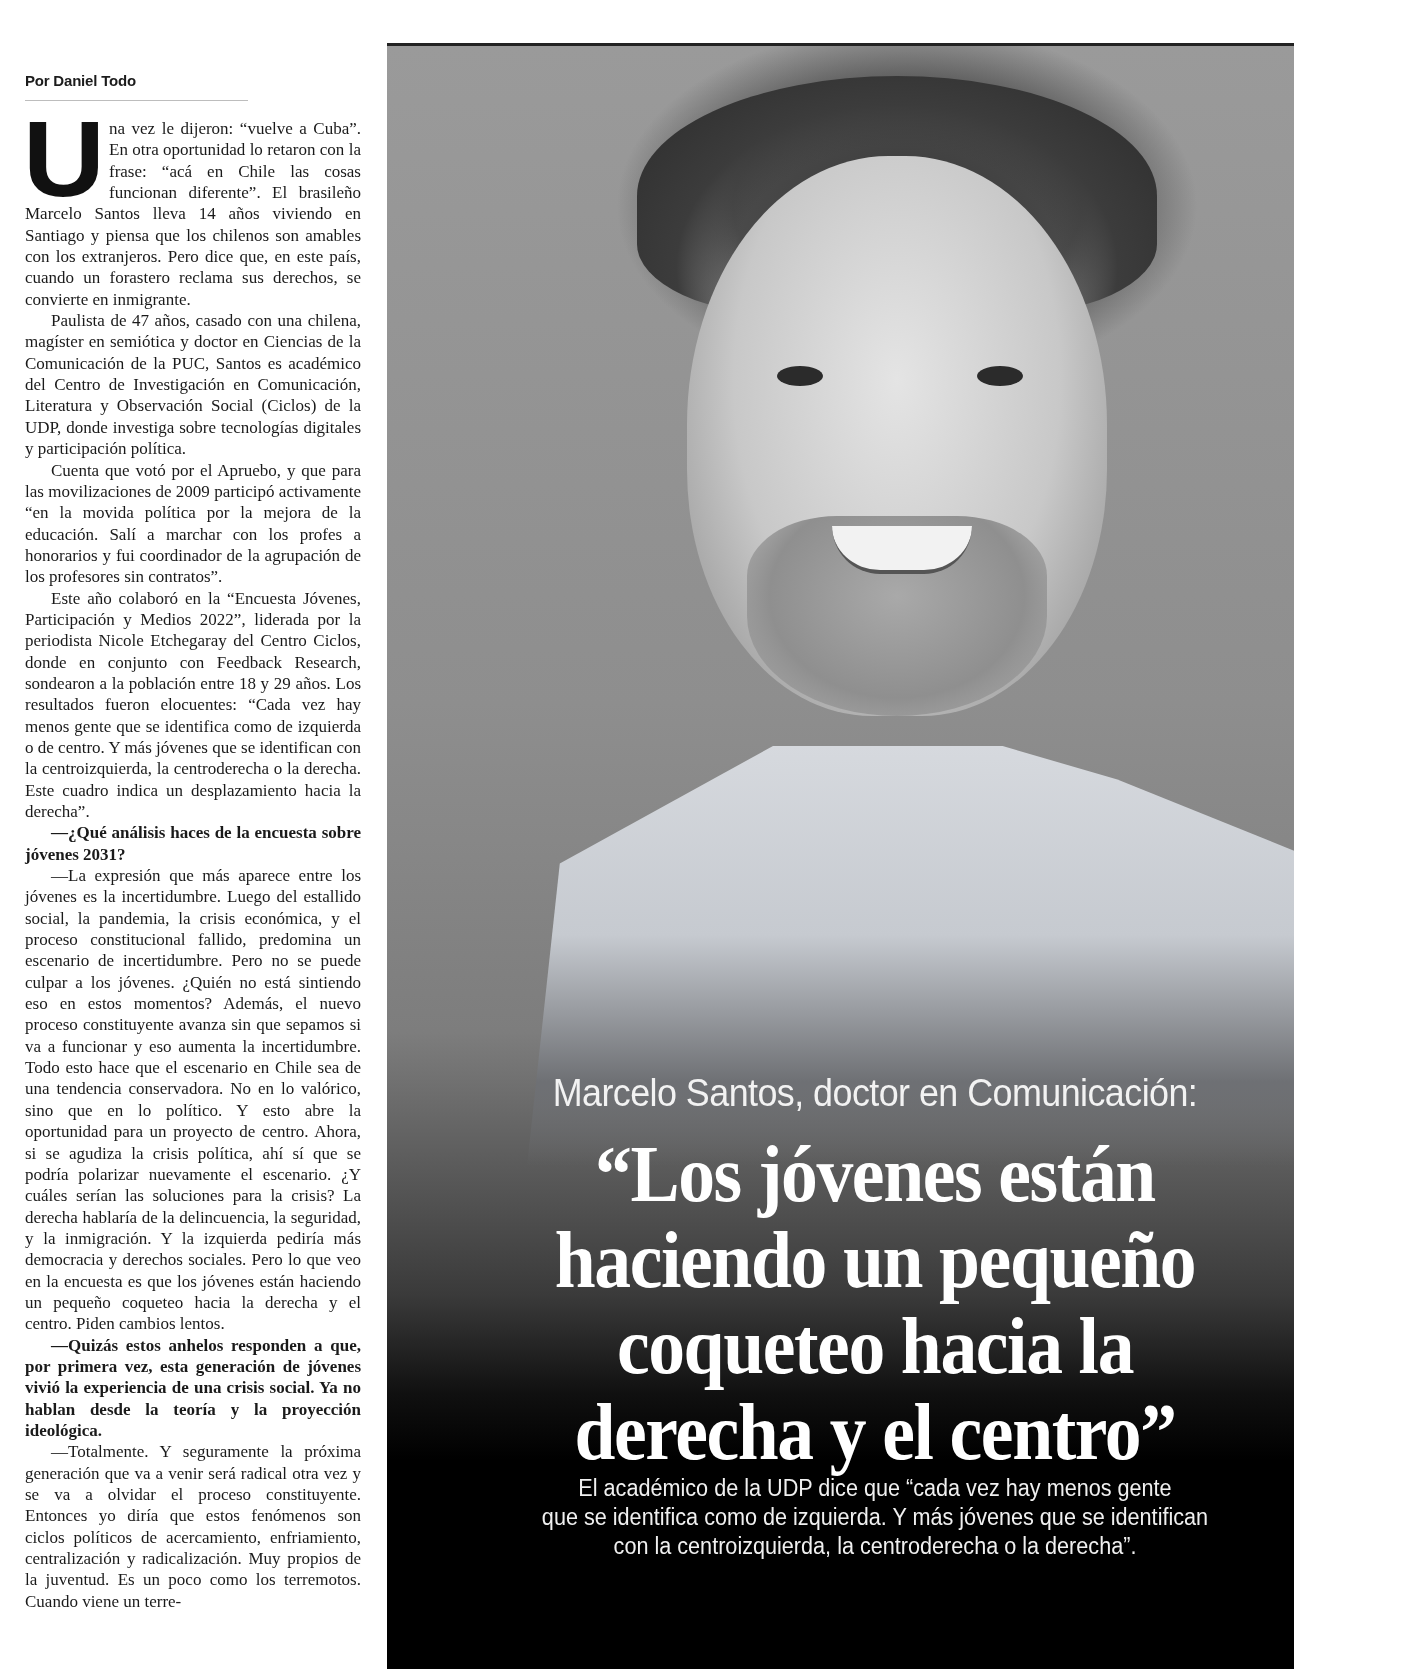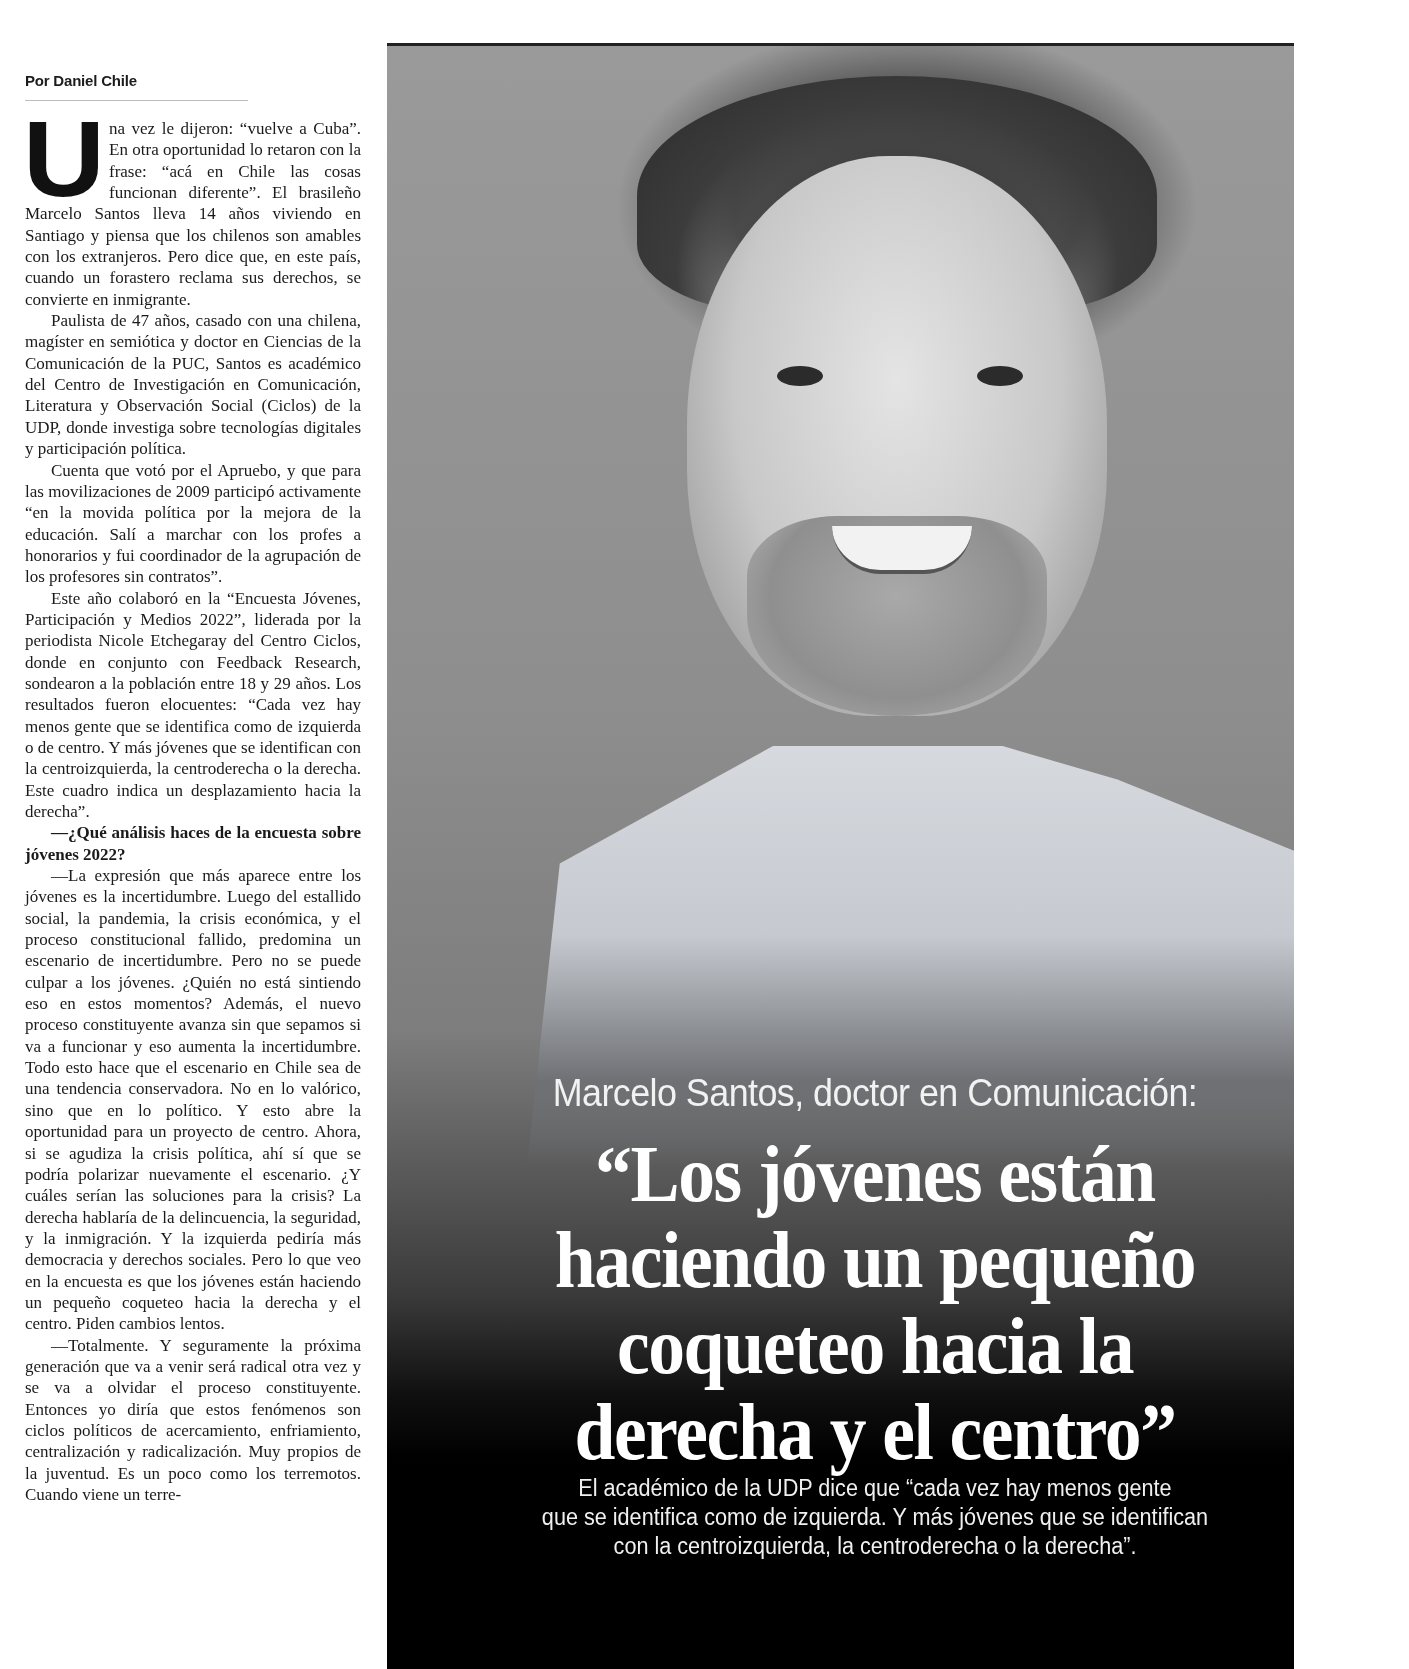--- a/index.html
+++ b/index.html
@@ -33,29 +33,30 @@
   .caption-kicker { position:absolute; left:0; width:976px; top:1025px; text-align:center; font-family:"Liberation Sans", sans-serif; font-size:39px; color:#f2f2f2; font-weight:normal; letter-spacing:-0.6px; transform:scaleX(0.92); }
   .headline { position:absolute; left:0; width:976px; top:1085px; text-align:center; font-family:"Liberation Serif", serif; font-weight:bold; font-size:80px; line-height:86px; color:#ffffff; letter-spacing:-1.5px; transform:scaleX(0.92); }
   .headline span { display:block; }
   .dek { position:absolute; left:0; width:976px; top:1428px; text-align:center; font-family:"Liberation Sans", sans-serif; font-size:23px; line-height:29px; color:#f0f0f0; transform:scaleX(0.94); }
   .dek span { display:block; }
 </style>
 </head>
 <body>
 
 <div class="left-col">
-  <p class="byline">Por Daniel Chile</p>
+  <p class="byline">Por Daniel Todo</p>
   <div class="byline-rule"></div>
   <div class="body-text">
     <p class="first"><span class="dropcap">U</span><span>na vez le dijeron: “vuelve a Cuba”. En otra oportunidad lo retaron con la frase: “acá en Chile las cosas funcionan diferente”. El brasileño Marcelo Santos lleva 14 años viviendo en Santiago y piensa que los chilenos son amables con los extranjeros. Pero dice que, en este país, cuando un forastero reclama sus derechos, se convierte en inmigrante.</span></p>
     <p>Paulista de 47 años, casado con una chilena, magíster en semiótica y doctor en Ciencias de la Comunicación de la PUC, Santos es académico del Centro de Investigación en Comunicación, Literatura y Observación Social (Ciclos) de la UDP, donde investiga sobre tecnologías digitales y participación política.</p>
     <p>Cuenta que votó por el Apruebo, y que para las movilizaciones de 2009 participó activamente “en la movida política por la mejora de la educación. Salí a marchar con los profes a honorarios y fui coordinador de la agrupación de los profesores sin contratos”.</p>
     <p>Este año colaboró en la “Encuesta Jóvenes, Participación y Medios 2022”, liderada por la periodista Nicole Etchegaray del Centro Ciclos, donde en conjunto con Feedback Research, sondearon a la población entre 18 y 29 años. Los resultados fueron elocuentes: “Cada vez hay menos gente que se identifica como de izquierda o de centro. Y más jóvenes que se identifican con la centroizquierda, la centroderecha o la derecha. Este cuadro indica un desplazamiento hacia la derecha”.</p>
-    <p class="q">—¿Qué análisis haces de la encuesta sobre jóvenes 2022?</p>
+    <p class="q">—¿Qué análisis haces de la encuesta sobre jóvenes 2031?</p>
     <p>—La expresión que más aparece entre los jóvenes es la incertidumbre. Luego del estallido social, la pandemia, la crisis económica, y el proceso constitucional fallido, predomina un escenario de incertidumbre. Pero no se puede culpar a los jóvenes. ¿Quién no está sintiendo eso en estos momentos? Además, el nuevo proceso constituyente avanza sin que sepamos si va a funcionar y eso aumenta la incertidumbre. Todo esto hace que el escenario en Chile sea de una tendencia conservadora. No en lo valórico, sino que en lo político. Y esto abre la oportunidad para un proyecto de centro. Ahora, si se agudiza la crisis política, ahí sí que se podría polarizar nuevamente el escenario. ¿Y cuáles serían las soluciones para la crisis? La derecha hablaría de la delincuencia, la seguridad, y la inmigración. Y la izquierda pediría más democracia y derechos sociales. Pero lo que veo en la encuesta es que los jóvenes están haciendo un pequeño coqueteo hacia la derecha y el centro. Piden cambios lentos.</p>
+    <p class="q">—Quizás estos anhelos responden a que, por primera vez, esta generación de jóvenes vivió la experiencia de una crisis social. Ya no hablan desde la teoría y la proyección ideológica.</p>
     <p>—Totalmente. Y seguramente la próxima generación que va a venir será radical otra vez y se va a olvidar el proceso constituyente. Entonces yo diría que estos fenómenos son ciclos políticos de acercamiento, enfriamiento, centralización y radicalización. Muy propios de la juventud. Es un poco como los terremotos. Cuando viene un terre-</p>
   </div>
 </div>
 
 <div class="photo">
   <div>
     <div class="hair"></div>
     <div class="shirt"></div>
     <div class="face"></div>
     <div class="beard"></div>

